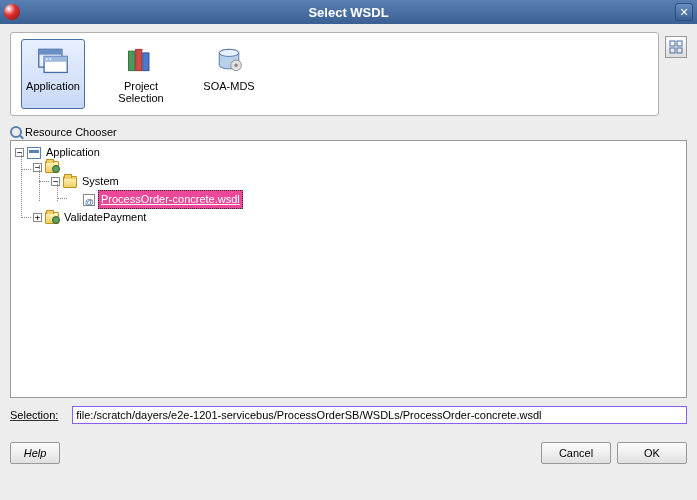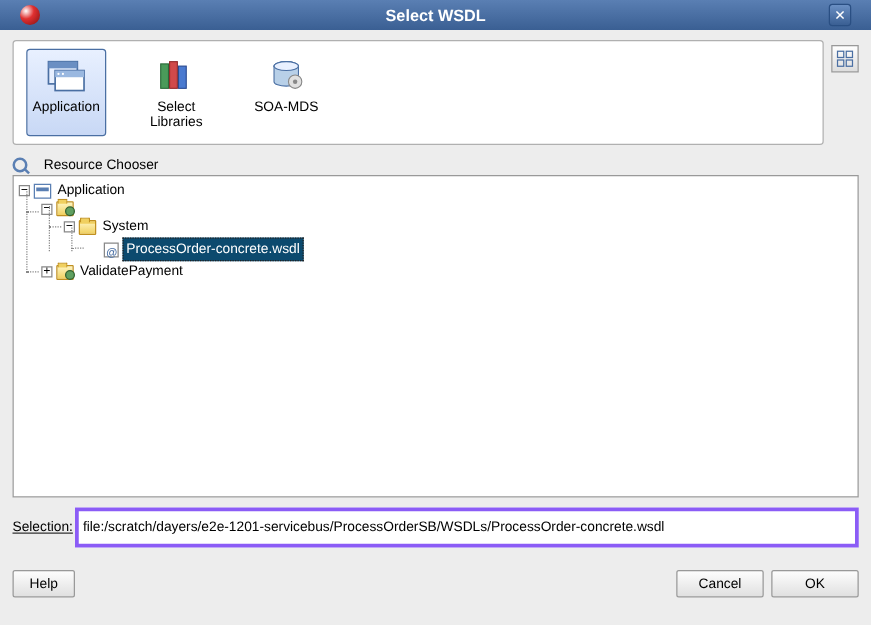--- a/index.html
+++ b/index.html
@@ -3,21 +3,21 @@
   <meta charset="utf-8">
   <style>
     * { box-sizing: border-box; margin: 0; padding: 0; font-family: Arial, sans-serif; }
     body { width: 697px; height: 500px; background: #ededed; overflow: hidden; }
     
     .titlebar {
       height: 24px;
       background: linear-gradient(to bottom, #5a7fb3 0%, #4a6fa3 50%, #3a5f93 100%);
       display: flex;
       align-items: center;
-      padding: 0 16px;
+      padding: 0 4px;
       position: relative;
     }
     .titlebar-icon {
       width: 16px; height: 16px;
       background: radial-gradient(circle at 30% 30%, #fff, #e03030 40%, #801010);
       border-radius: 50%;
       margin-right: 6px;
     }
     .titlebar-title {
       position: absolute;
@@ -67,21 +67,21 @@
     }
     .view-toggle {
       width: 22px; height: 22px;
       border: 1px solid #999;
       background: linear-gradient(to bottom, #fff, #ddd);
       display: flex; align-items: center; justify-content: center;
       cursor: pointer;
       margin-top: 4px;
     }
     
-    .chooser-label { font-size: 11px; margin-top: 10px; display: flex; align-items: center; gap: 13px; }
+    .chooser-label { font-size: 11px; margin-top: 10px; display: flex; align-items: center; gap: 3px; }
     .chooser-label .mag {
       width: 12px; height: 12px;
       border: 2px solid #5a7fb3; border-radius: 50%;
       position: relative;
     }
     .chooser-label .mag:after {
       content: ''; position: absolute;
       width: 5px; height: 2px; background: #5a7fb3;
       transform: rotate(45deg);
       bottom: -2px; right: -4px;
@@ -167,52 +167,53 @@
     .wsdl-icon {
       background: #fff; border: 1px solid #888; width: 12px; height: 12px;
     }
     .wsdl-icon:before {
       content: '@'; position: absolute;
       font-size: 9px; color: #4a6fa3; font-weight: bold;
       top: -1px; left: 1px;
     }
     .tree-label { padding: 0 2px; }
     .tree-label.selected {
-      background: #0c4a6e; color: #fff;
+      background: #ec4899; color: #fff;
       border: 1px dotted #222;
+      text-decoration: underline;
     }
     .node-root > .tree-row:before { display: none; }
     
-    .selection-row { display: flex; align-items: center; margin-top: 8px; font-size: 11px; gap: 2px; }
+    .selection-row { display: flex; align-items: center; margin-top: 8px; font-size: 11px; gap: 14px; }
     .selection-row label { text-decoration: underline; text-decoration-color: #333; text-underline-offset: 1px; }
     .selection-row label:first-letter { }
     .selection-input {
-      flex: 1; height: 32px;
-      border: 3px solid #8b5cf6;
+      flex: 1; height: 18px;
+      border: 1px solid #8b5cf6;
       background: #fff;
       font-size: 11px;
       padding: 0 3px;
     }
     
     .button-row {
       display: flex; align-items: center;
       padding: 10px 10px 0 10px;
       gap: 6px;
     }
     .btn {
       height: 22px;
       padding: 0 8px;
       min-width: 70px;
       background: linear-gradient(to bottom, #fdfdfd, #e0e0e0);
       border: 1px solid #999;
       border-radius: 2px;
       font-size: 11px;
       cursor: pointer;
     }
-    .btn.help { min-width: 50px; }
+    .btn.help { min-width: 50px; font-style: italic; }
     .spacer { flex: 1; }
     
     .src-svg { width: 36px; height: 32px; }
   </style>
 </head>
 <body>
 
 <div class="titlebar">
   <div class="titlebar-icon"></div>
   <div class="titlebar-title">Select WSDL</div>
@@ -236,21 +237,21 @@
         <span>Application</span>
       </div>
       <div class="source-item">
         <div class="src-icon">
           <svg class="src-svg" viewBox="0 0 40 36">
             <rect x="6" y="8" width="7" height="22" fill="#4a9a5a" stroke="#2a6a3a"></rect>
             <rect x="14" y="6" width="7" height="24" fill="#d04a4a" stroke="#902a2a"></rect>
             <rect x="22" y="10" width="7" height="20" fill="#4a7ad0" stroke="#2a4a90"></rect>
           </svg>
         </div>
-        <span>Select Libraries</span>
+        <span>Project Selection</span>
       </div>
       <div class="source-item">
         <div class="src-icon">
           <svg class="src-svg" viewBox="0 0 40 36">
             <ellipse cx="20" cy="10" rx="11" ry="4" fill="#d8e8f8" stroke="#4a6fa3"></ellipse>
             <path d="M9 10 L9 24 A11 4 0 0 0 31 24 L31 10" fill="#b8d0e8" stroke="#4a6fa3"></path>
             <ellipse cx="20" cy="10" rx="11" ry="4" fill="#e8f0ff" stroke="#4a6fa3"></ellipse>
             <circle cx="28" cy="24" r="6" fill="#e0e0e0" stroke="#888"></circle>
             <circle cx="28" cy="24" r="2" fill="#888"></circle>
           </svg>

